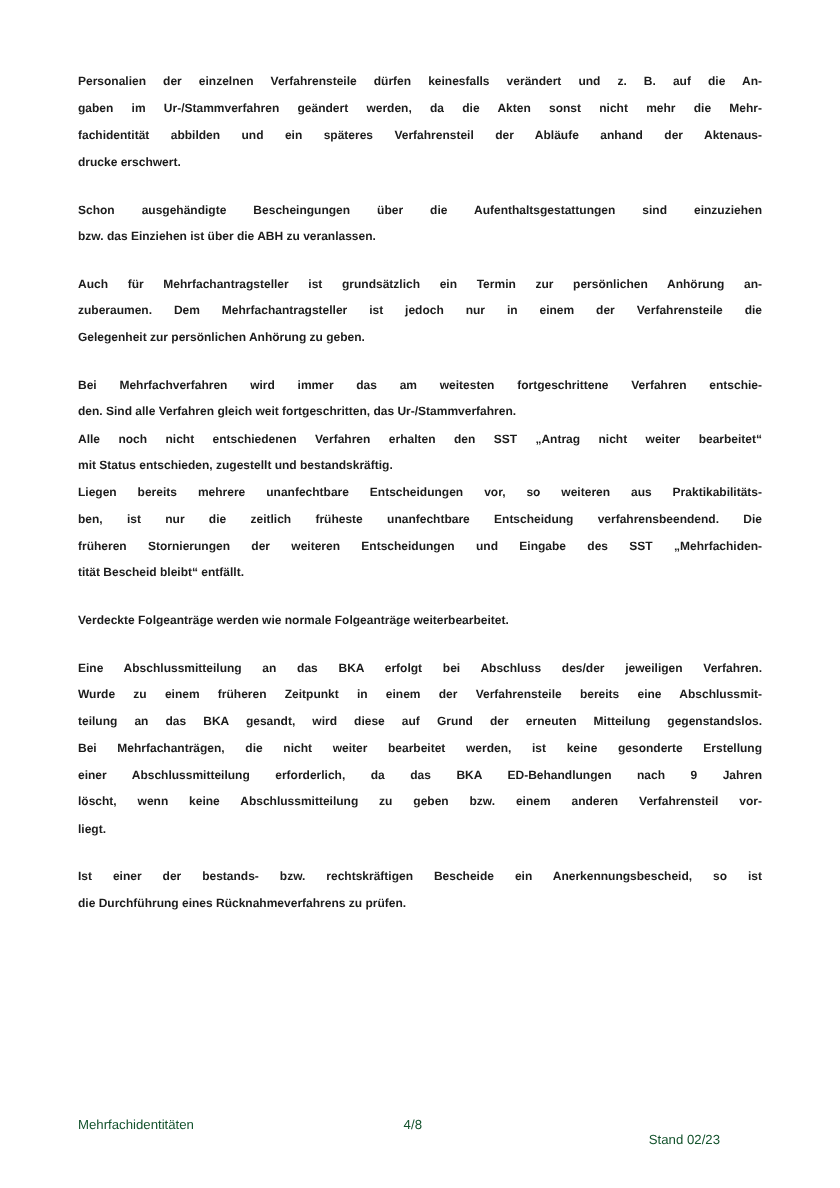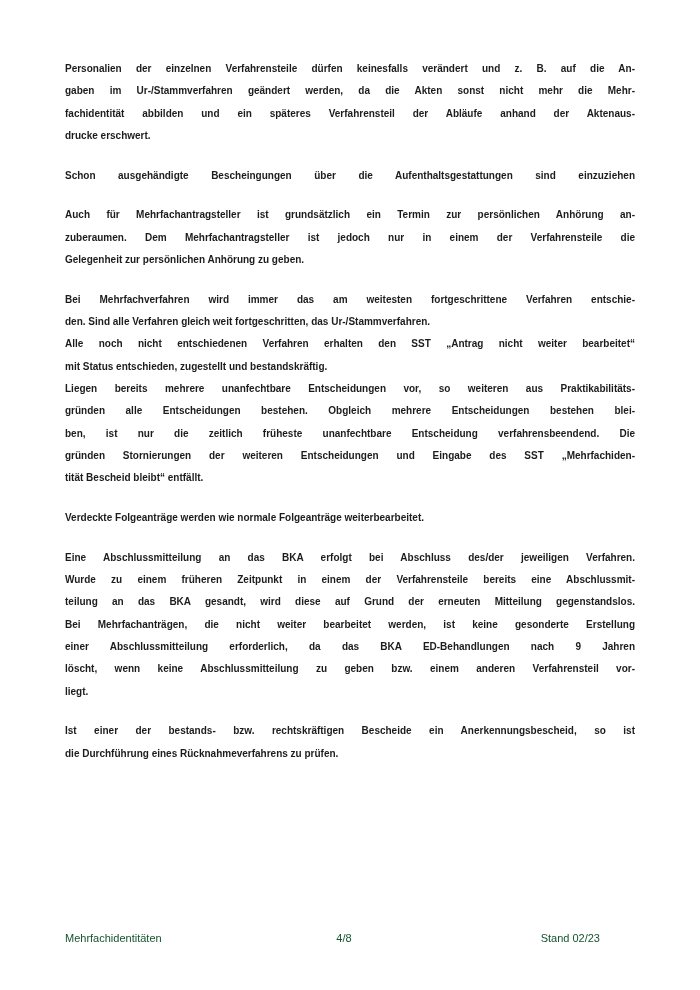--- a/index.html
+++ b/index.html
@@ -58,53 +58,53 @@
   }
   .footer-center {
     position: absolute;
     left: 344px;
     top: 0;
     transform: translateX(-50%);
   }
   .footer-right {
     position: absolute;
     right: 100px;
-    top: 0;
+    top: 12px;
   }
 </style>
 </head>
 <body>
 
 <div class="page">
 
   <main class="doc-body">
 
   <div class="para">
         <div class="line just">Personalien der einzelnen Verfahrensteile dürfen keinesfalls verändert und z. B. auf die An-</div>
         <div class="line just">gaben im Ur-/Stammverfahren geändert werden, da die Akten sonst nicht mehr die Mehr-</div>
         <div class="line just">fachidentität abbilden und ein späteres Verfahrensteil der Abläufe anhand der Aktenaus-</div>
         <div class="line">drucke erschwert.</div>
       </div>
       <div class="para">
         <div class="line just">Schon ausgehändigte Bescheingungen über die Aufenthaltsgestattungen sind einzuziehen</div>
+        <div class="line">bzw. das Einziehen ist über die ABH zu veranlassen.</div>
       </div>
       <div class="para">
         <div class="line just">Auch für Mehrfachantragsteller ist grundsätzlich ein Termin zur persönlichen Anhörung an-</div>
         <div class="line just">zuberaumen. Dem Mehrfachantragsteller ist jedoch nur in einem der Verfahrensteile die</div>
         <div class="line">Gelegenheit zur persönlichen Anhörung zu geben.</div>
       </div>
       <div class="para">
         <div class="line just">Bei Mehrfachverfahren wird immer das am weitesten fortgeschrittene Verfahren entschie-</div>
         <div class="line">den. Sind alle Verfahren gleich weit fortgeschritten, das Ur-/Stammverfahren.</div>
         <div class="line just">Alle noch nicht entschiedenen Verfahren erhalten den SST „Antrag nicht weiter bearbeitet“</div>
         <div class="line">mit Status entschieden, zugestellt und bestandskräftig.</div>
         <div class="line just">Liegen bereits mehrere unanfechtbare Entscheidungen vor, so weiteren aus Praktikabilitäts-</div>
-        <div class="line just">gründen alle Entscheidungen bestehen. Obgleich mehrere Entscheidungen bestehen blei-</div>
         <div class="line just">ben, ist nur die zeitlich früheste unanfechtbare Entscheidung verfahrensbeendend. Die</div>
-        <div class="line just">gründen Stornierungen der weiteren Entscheidungen und Eingabe des SST „Mehrfachiden-</div>
+        <div class="line just">früheren Stornierungen der weiteren Entscheidungen und Eingabe des SST „Mehrfachiden-</div>
         <div class="line">tität Bescheid bleibt“ entfällt.</div>
       </div>
       <div class="para">
         <div class="line">Verdeckte Folgeanträge werden wie normale Folgeanträge weiterbearbeitet.</div>
       </div>
       <div class="para">
         <div class="line just">Eine Abschlussmitteilung an das BKA erfolgt bei Abschluss des/der jeweiligen Verfahren.</div>
         <div class="line just">Wurde zu einem früheren Zeitpunkt in einem der Verfahrensteile bereits eine Abschlussmit-</div>
         <div class="line just">teilung an das BKA gesandt, wird diese auf Grund der erneuten Mitteilung gegenstandslos.</div>
         <div class="line just">Bei Mehrfachanträgen, die nicht weiter bearbeitet werden, ist keine gesonderte Erstellung</div>

